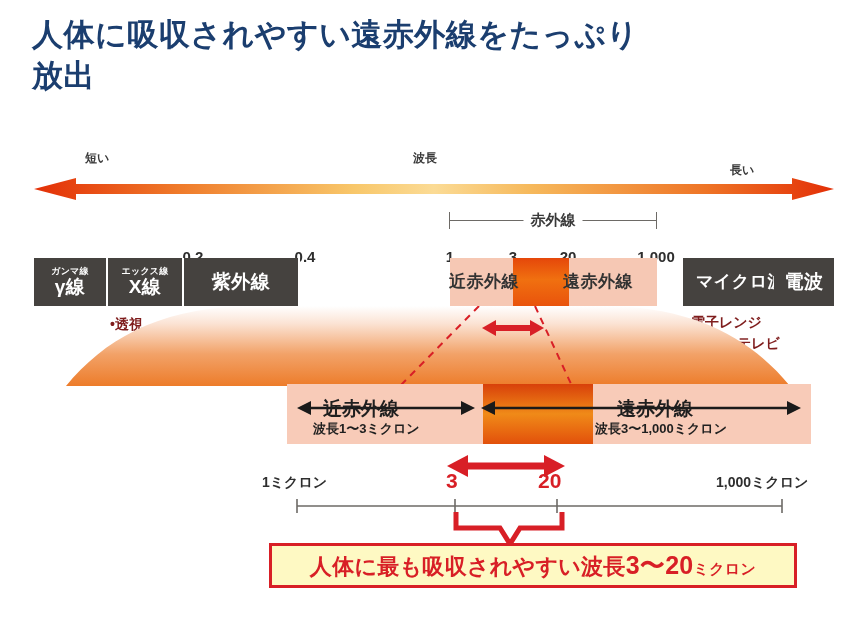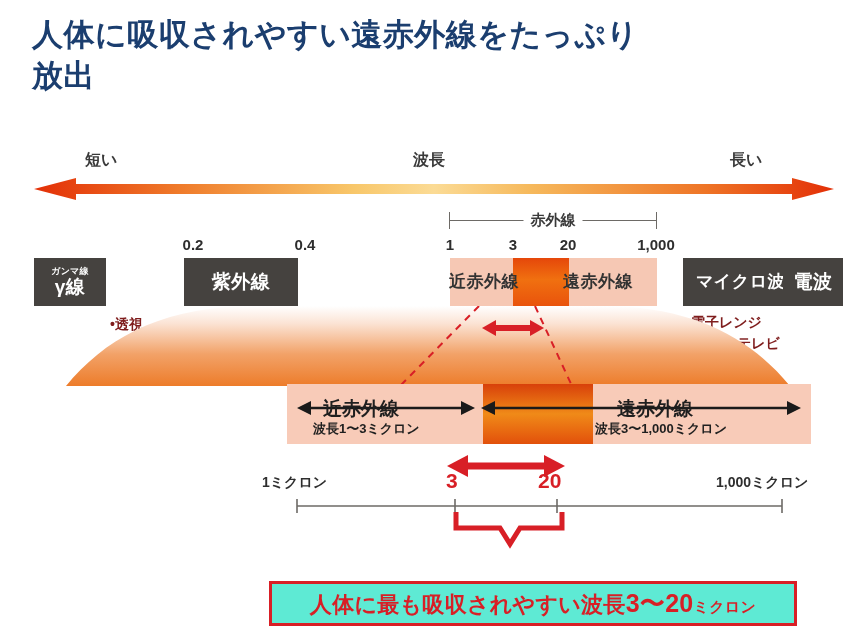--- a/index.html
+++ b/index.html
@@ -35,27 +35,27 @@
     position: absolute;
     left: 0;
     top: 132px;
     width: 866px;
     height: 508px;
   }
 
   
   .axis-label {
     position: absolute;
-    font-size: 16px;
+    font-size: 12px;
     font-weight: bold;
     color: #3a3a3a;
   }
   #label-short { left: 85px;  top: 18px; }
   #label-wave  { left: 413px; top: 18px; }
-  #label-long  { left: 730px; top: 18px; }
+  #label-long  { left: 730px; top: 30px; }
 
   #wave-arrow {
     position: absolute;
     left: 34px;
     top: 46px;
     width: 800px;
     height: 22px;
   }
 
   
@@ -90,21 +90,21 @@
     padding: 0 7px;
     font-size: 15px;
     font-weight: bold;
     color: #3a3a3a;
     line-height: 20px;
   }
 
   
   .scale-num {
     position: absolute;
-    top: 104px;
+    top: 116px;
     font-size: 15px;
     font-weight: bold;
     color: #2e2e2e;
     transform: translateX(-50%);
     white-space: nowrap;
   }
 
   
   #spectrum {
     position: absolute;
@@ -225,22 +225,21 @@
     position: absolute;
     left: 269px;
     top: 411px;
     width: 528px;
     height: 45px;
     border: 3px solid #d81f26;
     box-sizing: border-box;
     display: flex;
     align-items: center;
     justify-content: center;
-    background: #5eead4;
-    margin-top: 38px;
+    background: #fef9c3;
   }
   #callout-text {
     font-size: 22px;
     font-weight: bold;
     color: #d81f26;
     letter-spacing: 0.3px;
     white-space: nowrap;
   }
   #callout-text .sm { font-size: 15px; }
   #callout-text .big { font-size: 25px; }
@@ -286,30 +285,34 @@
       <div class="scale-num" style="left: 513px;">3</div>
       <div class="scale-num" style="left: 568px;">20</div>
       <div class="scale-num" style="left: 656px;">1,000</div>
     </div>
 
   <div id="spectrum">
       <div class="seg dark" style="left: 0px; width: 74px;">
         <div class="ruby">ガンマ線</div>
         <div class="main">γ線</div>
       </div>
+      <div class="seg dark" style="left: 74px; width: 76px;">
+        <div class="ruby">エックス線</div>
+        <div class="main">X線</div>
+      </div>
       <div class="seg dark" style="left: 150px; width: 116px;">
         <div class="main">紫外線</div>
       </div>
       <div class="seg pink" style="left: 416px; width: 63px;"></div>
       <div class="seg hot" style="left: 479px; width: 56px;"></div>
       <div class="seg pink" style="left: 535px; width: 88px;"></div>
       <div class="seg dark small" style="left: 649px; width: 117px;">
         <div class="main">マイクロ波</div>
       </div>
-      <div class="seg dark" style="left: 740px; width: 60px; border-right: none; margin-left: 9px;">
+      <div class="seg dark" style="left: 740px; width: 60px; border-right: none;">
         <div class="main">電波</div>
       </div>
       <div class="seg ir-label small" style="left: 400px; width: 100px;">
         <div class="main">近赤外線</div>
       </div>
       <div class="seg ir-label small" style="left: 512px; width: 104px;">
         <div class="main">遠赤外線</div>
       </div>
     </div>
 

